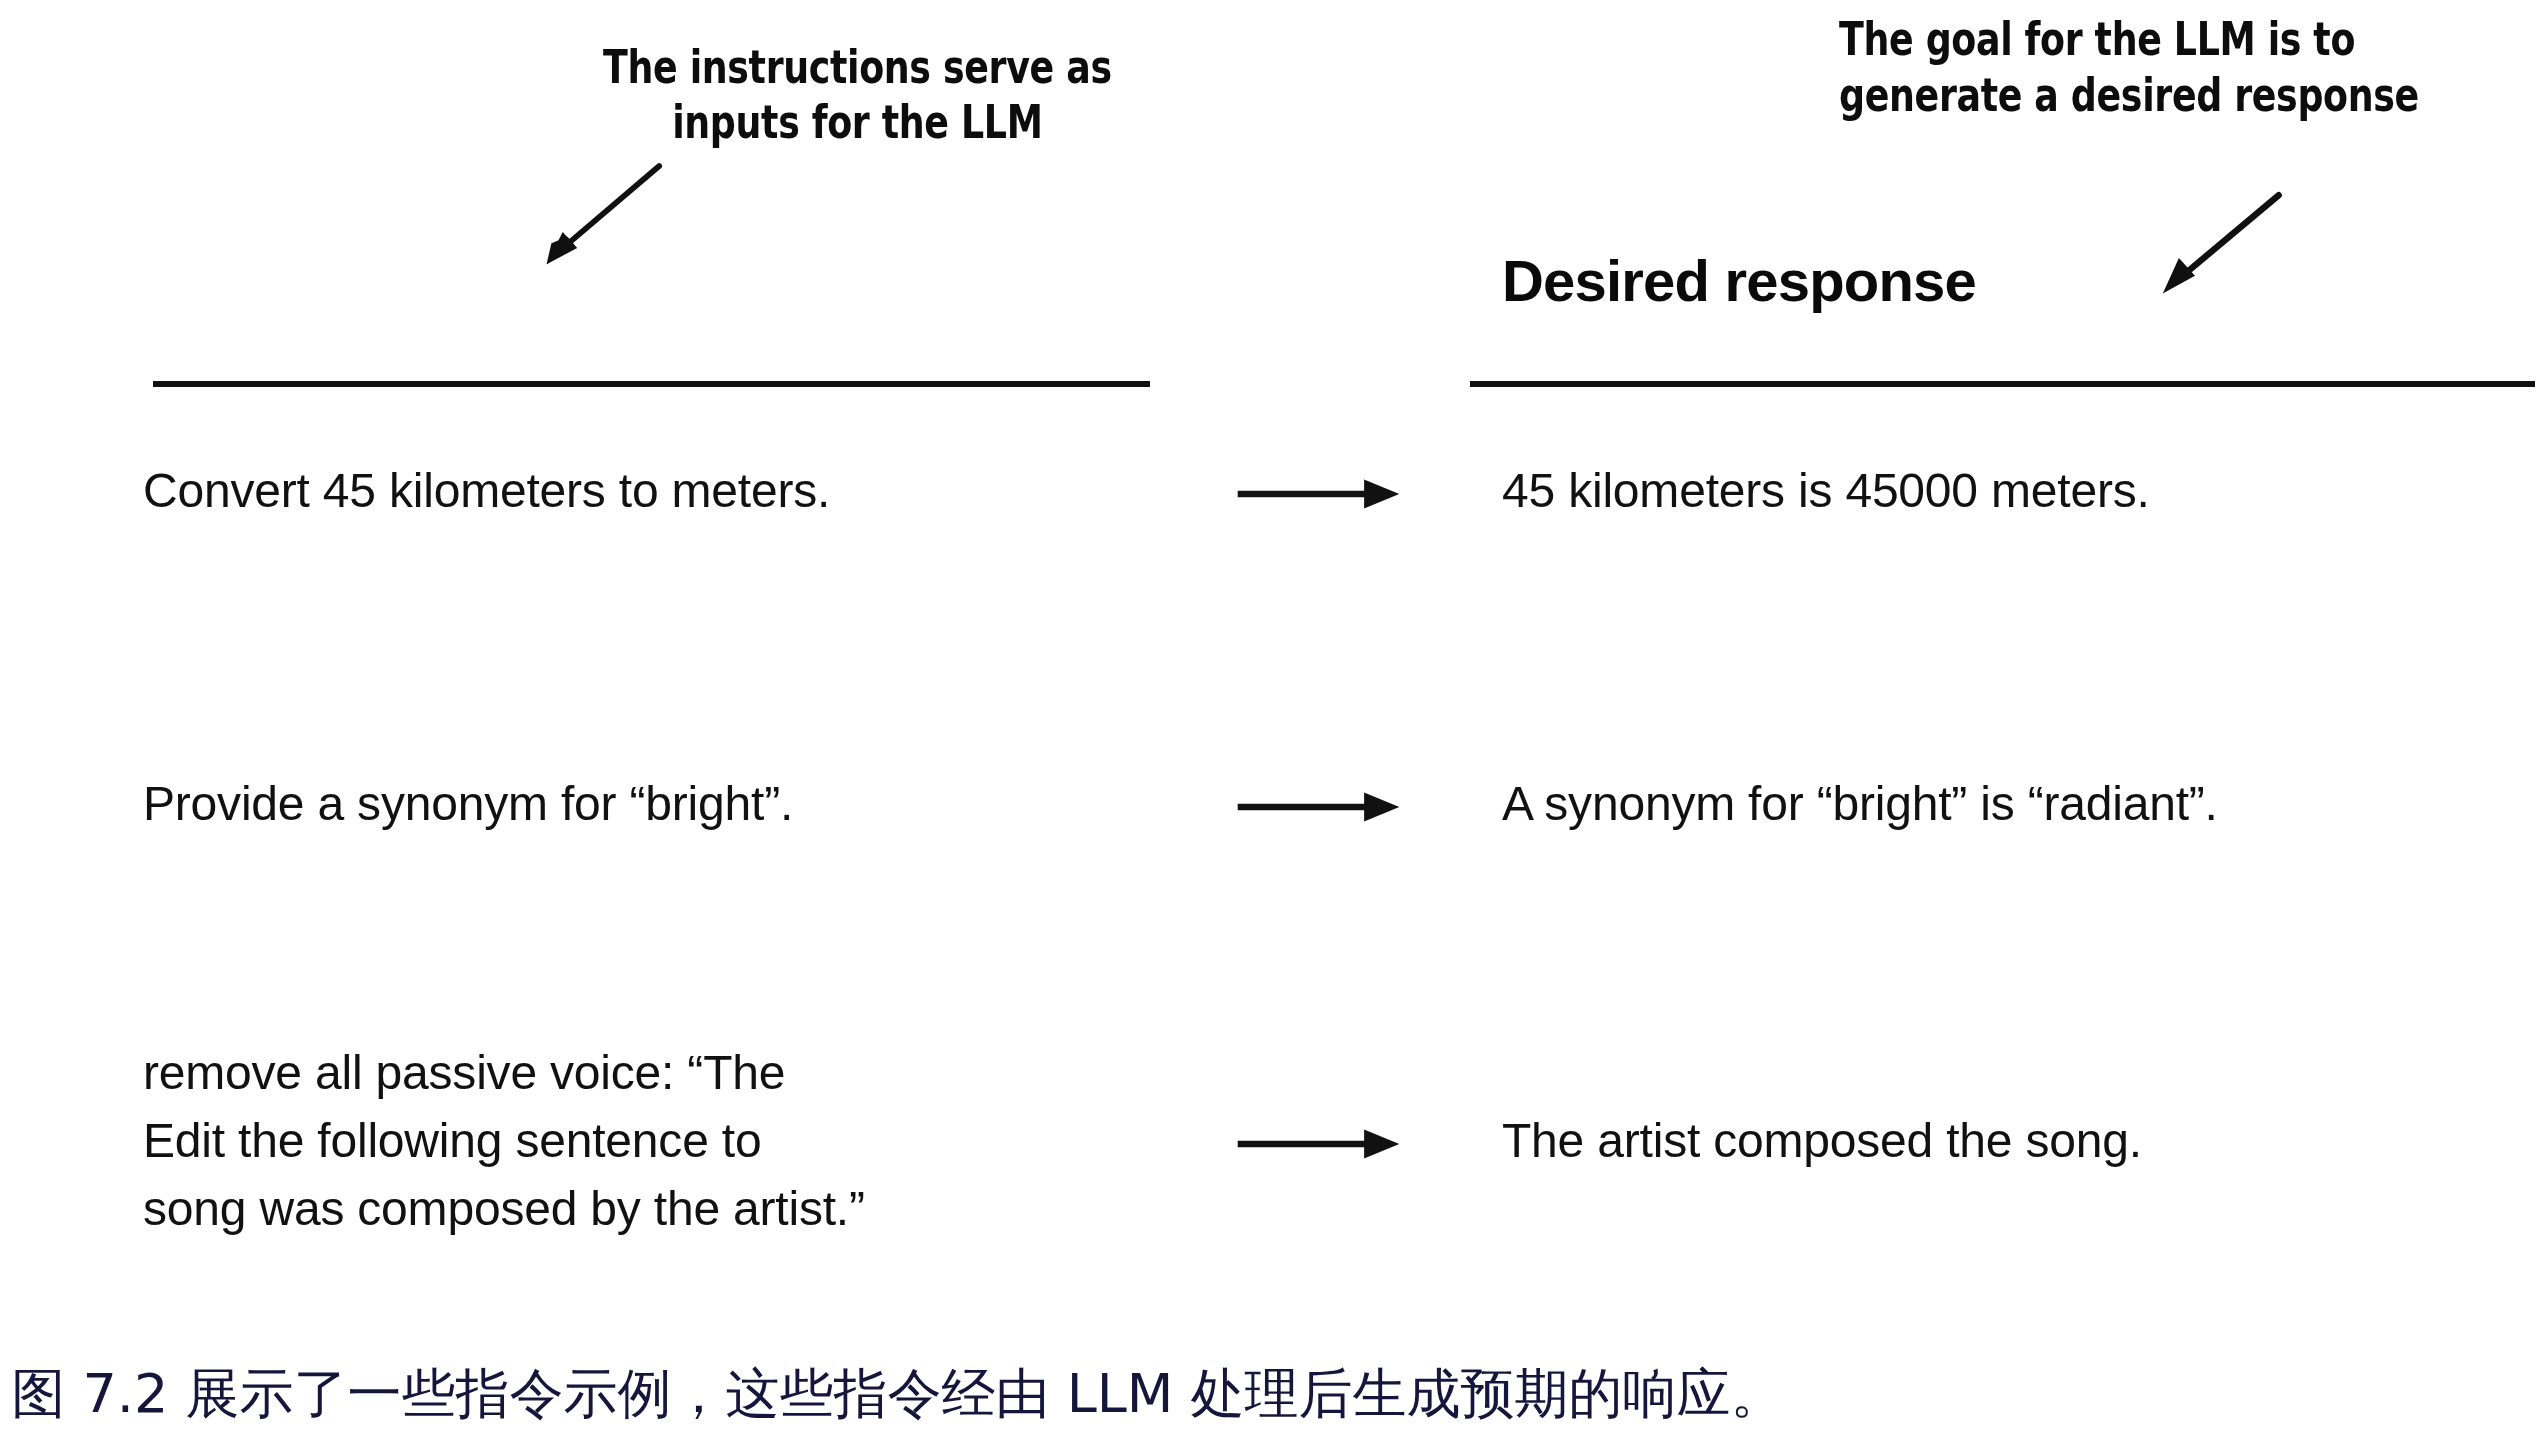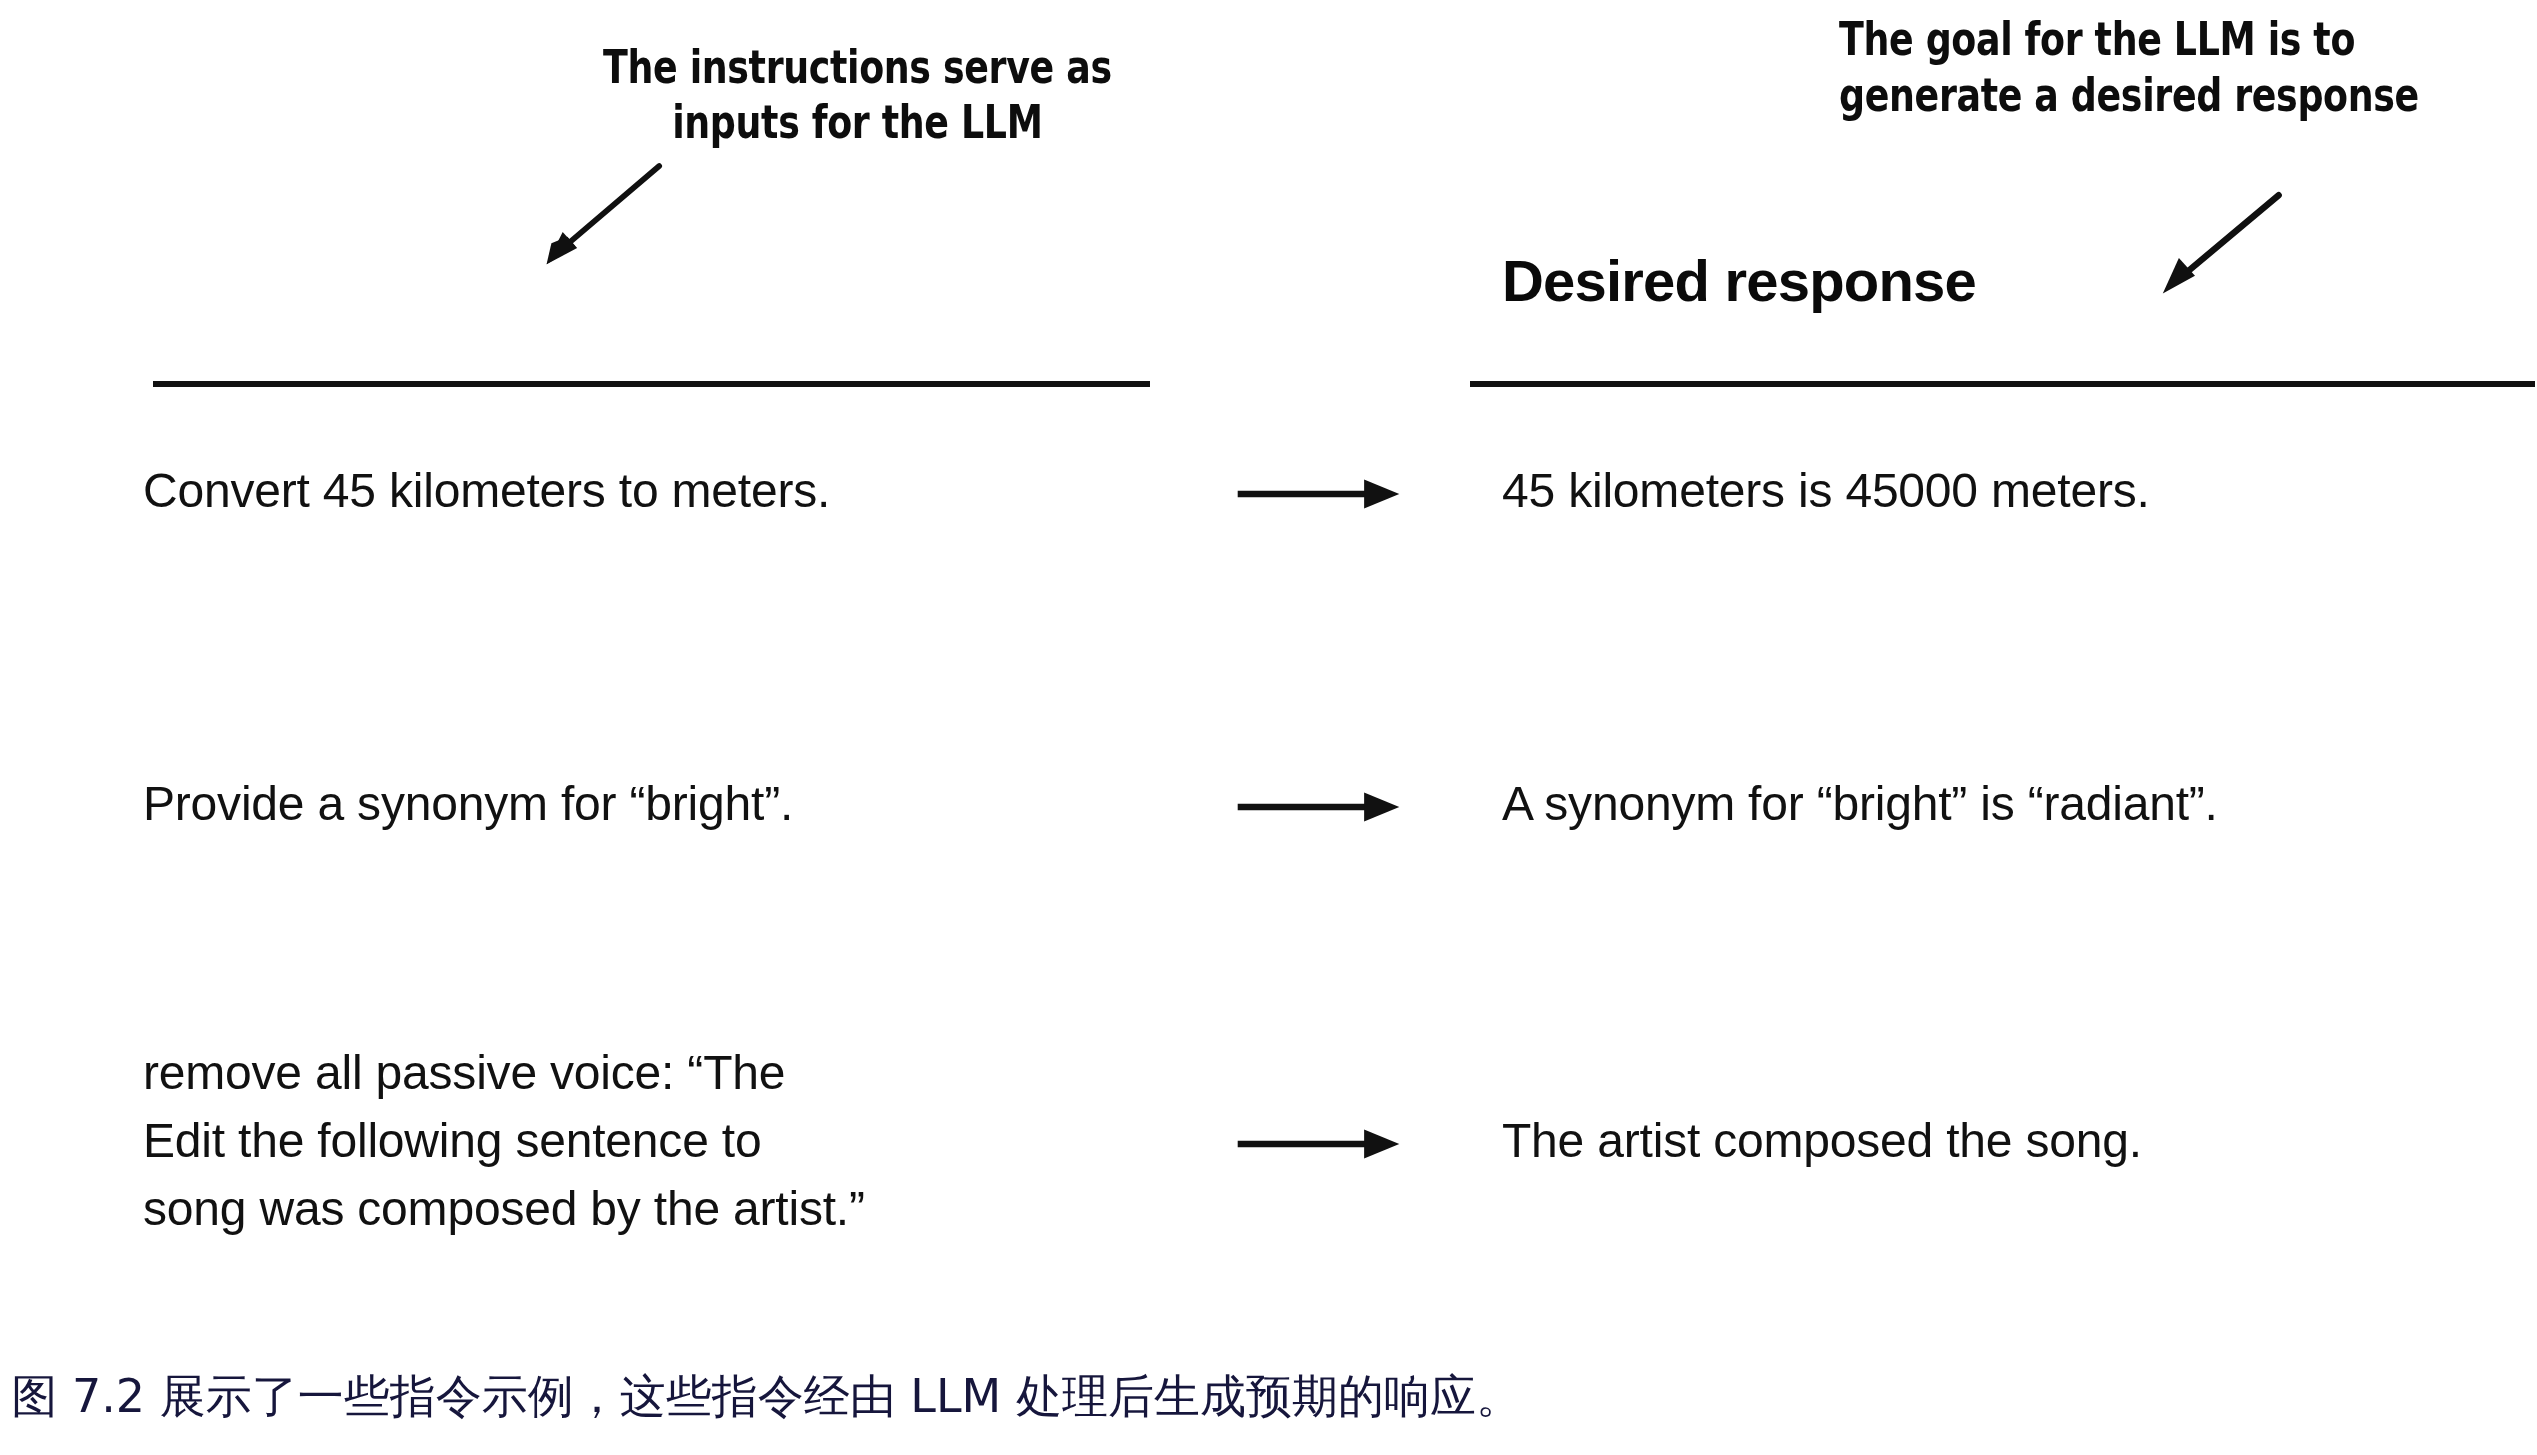--- a/index.html
+++ b/index.html
@@ -111,26 +111,25 @@
   #connector-2 { top: 791px; }
   #connector-3 { top: 1128px; }
 
   
   #figure-caption {
     position: absolute;
     left: 11.3px;
     top: 1360px;
     font-family: "DejaVu Sans", "Liberation Sans", sans-serif;
     font-weight: 400;
-    font-size: 46px;
+    font-size: 54px;
     line-height: 1.25;
     color: #16163c;
     white-space: nowrap;
     letter-spacing: 0px;
-    margin-top: 8px;
   }
 </style>
 </head>
 <body>
 
 <div id="figure-root">
 
   <div id="annotation-left" class="annotation">
     <span class="ann-line">The instructions serve as</span>
     <span class="ann-line">inputs for the LLM</span>

